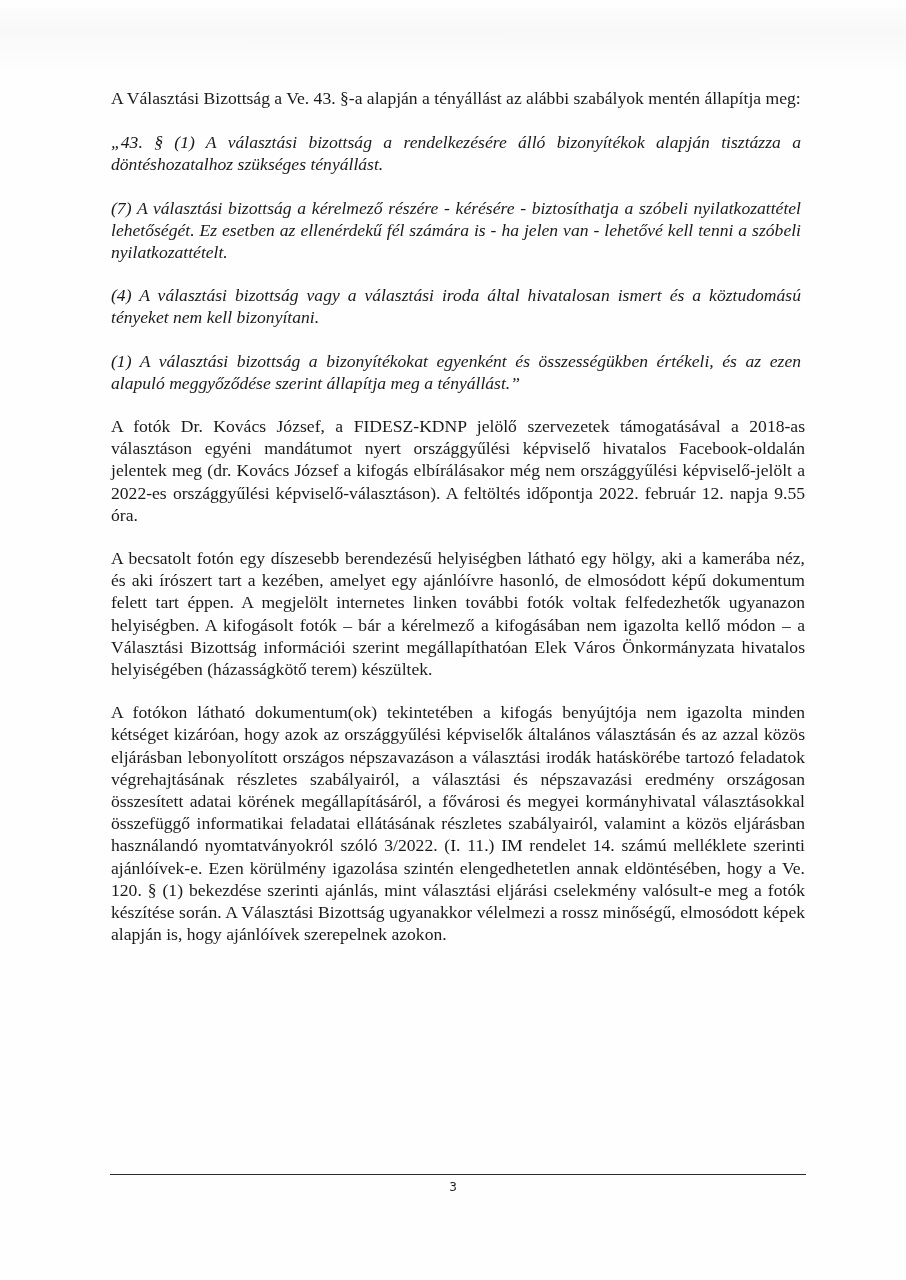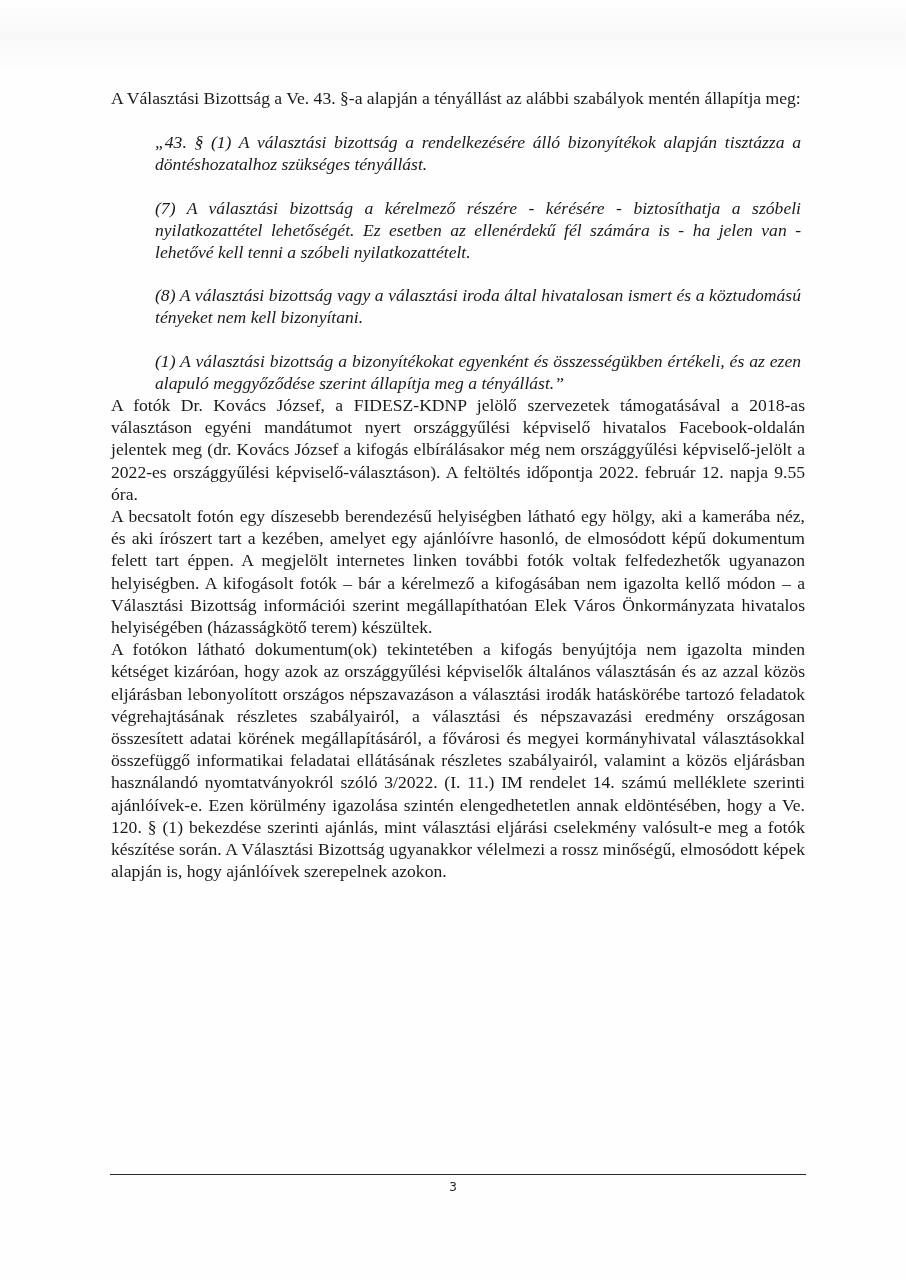--- a/index.html
+++ b/index.html
@@ -26,23 +26,22 @@
     left: 111px;
     top: 87px;
     width: 694px;
     font-size: 17.6px;
     line-height: 22.2px;
   }
   p {
     margin: 0;
     text-align: justify;
   }
-  .p-gap { }
+  .p-gap { margin-top: 21px; }
   .quote {
-    margin-left: 44px;
     margin-right: 4px;
     font-style: italic;
   }
   .quote p { margin-top: 21px; }
   .quote p:first-child { margin-top: 22px; }
   .footer-rule {
     position: absolute;
     left: 110px; top: 1174px;
     width: 696px; height: 0;
     border-top: 1.6px solid #2a2a2a;
@@ -62,21 +61,21 @@
 
 <div class="page">
   <div class="bleed"></div>
 
   <div class="content">
     <p>A Választási Bizottság a Ve. 43. §-a alapján a tényállást az alábbi szabályok mentén állapítja meg:</p>
 
     <div class="quote">
       <p>„43. § (1) A választási bizottság a rendelkezésére álló bizonyítékok alapján tisztázza a döntéshozatalhoz szükséges tényállást.</p>
       <p>(7) A választási bizottság a kérelmező részére - kérésére - biztosíthatja a szóbeli nyilatkozattétel lehetőségét. Ez esetben az ellenérdekű fél számára is - ha jelen van - lehetővé kell tenni a szóbeli nyilatkozattételt.</p>
-      <p>(8) A választási bizottság vagy a választási iroda által hivatalosan ismert és a köztudomású tényeket nem kell bizonyítani.</p>
+      <p>(4) A választási bizottság vagy a választási iroda által hivatalosan ismert és a köztudomású tényeket nem kell bizonyítani.</p>
       <p>(1) A választási bizottság a bizonyítékokat egyenként és összességükben értékeli, és az ezen alapuló meggyőződése szerint állapítja meg a tényállást.”</p>
     </div>
 
     <p class="p-gap">A fotók Dr. Kovács József, a FIDESZ-KDNP jelölő szervezetek támogatásával a 2018-as választáson egyéni mandátumot nyert országgyűlési képviselő hivatalos Facebook-oldalán jelentek meg (dr. Kovács József a kifogás elbírálásakor még nem országgyűlési képviselő-jelölt a 2022-es országgyűlési képviselő-választáson). A feltöltés időpontja 2022. február 12. napja 9.55 óra.</p>
     <p class="p-gap">A becsatolt fotón egy díszesebb berendezésű helyiségben látható egy hölgy, aki a kamerába néz, és aki írószert tart a kezében, amelyet egy ajánlóívre hasonló, de elmosódott képű dokumentum felett tart éppen. A megjelölt internetes linken további fotók voltak felfedezhetők ugyanazon helyiségben. A kifogásolt fotók – bár a kérelmező a kifogásában nem igazolta kellő módon – a Választási Bizottság információi szerint megállapíthatóan Elek Város Önkormányzata hivatalos helyiségében (házasságkötő terem) készültek.</p>
     <p class="p-gap">A fotókon látható dokumentum(ok) tekintetében a kifogás benyújtója nem igazolta minden kétséget kizáróan, hogy azok az országgyűlési képviselők általános választásán és az azzal közös eljárásban lebonyolított országos népszavazáson a választási irodák hatáskörébe tartozó feladatok végrehajtásának részletes szabályairól, a választási és népszavazási eredmény országosan összesített adatai körének megállapításáról, a fővárosi és megyei kormányhivatal választásokkal összefüggő informatikai feladatai ellátásának részletes szabályairól, valamint a közös eljárásban használandó nyomtatványokról szóló 3/2022. (I. 11.) IM rendelet 14. számú melléklete szerinti ajánlóívek-e. Ezen körülmény igazolása szintén elengedhetetlen annak eldöntésében, hogy a Ve. 120. § (1) bekezdése szerinti ajánlás, mint választási eljárási cselekmény valósult-e meg a fotók készítése során. A Választási Bizottság ugyanakkor vélelmezi a rossz minőségű, elmosódott képek alapján is, hogy ajánlóívek szerepelnek azokon.</p>
   </div>
 
   <div class="footer-rule"></div>
   <div class="page-num">3</div>

